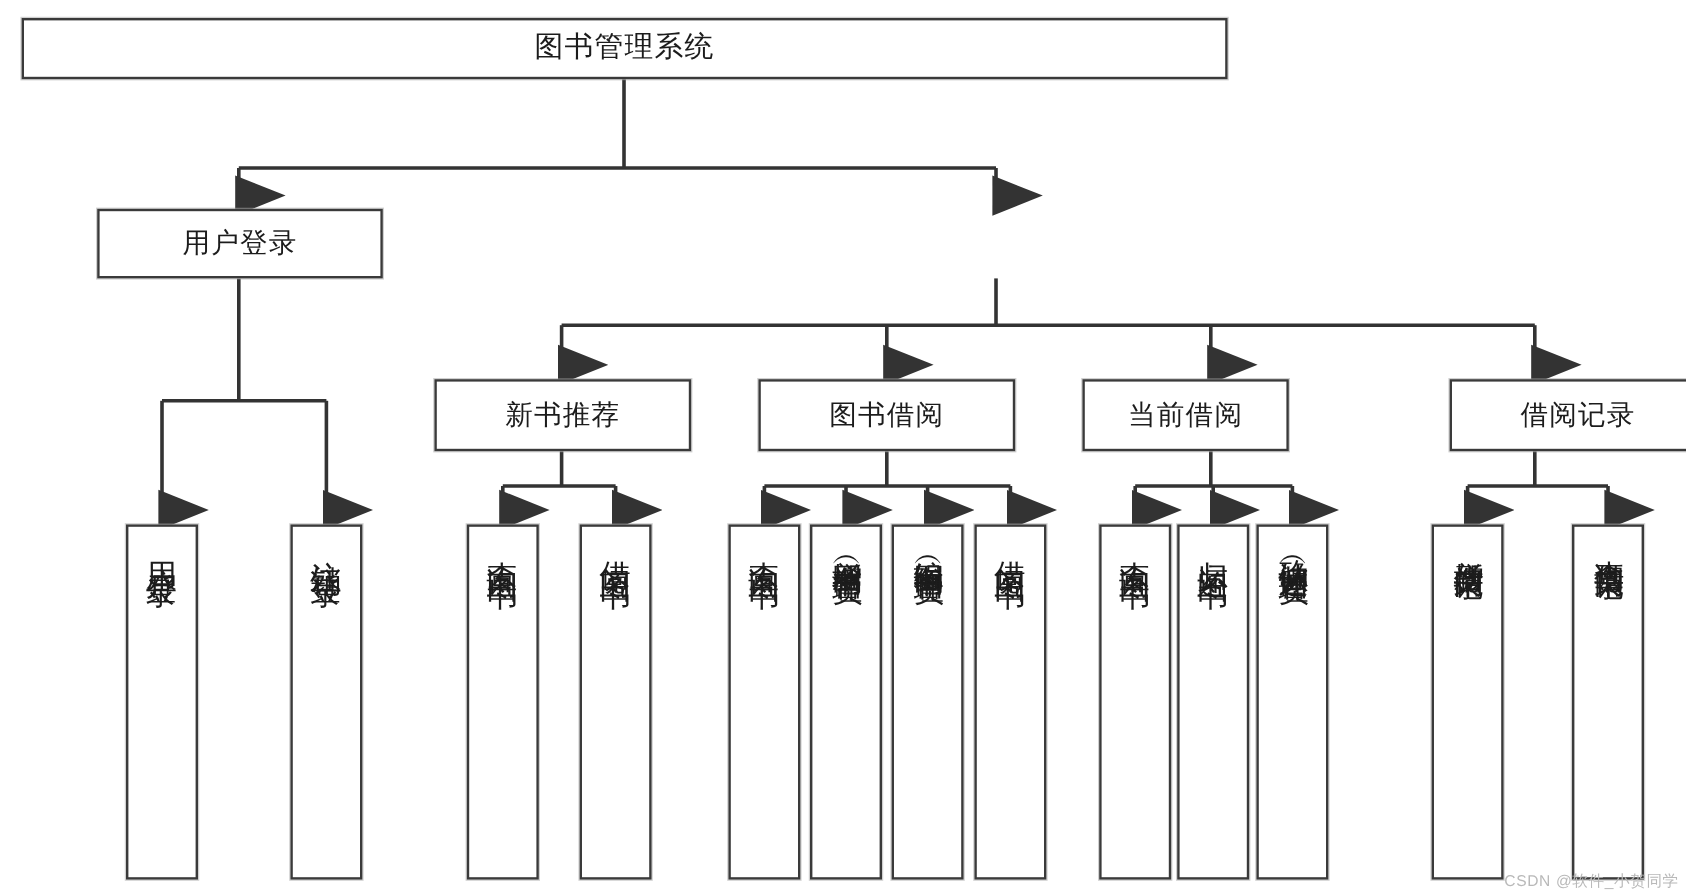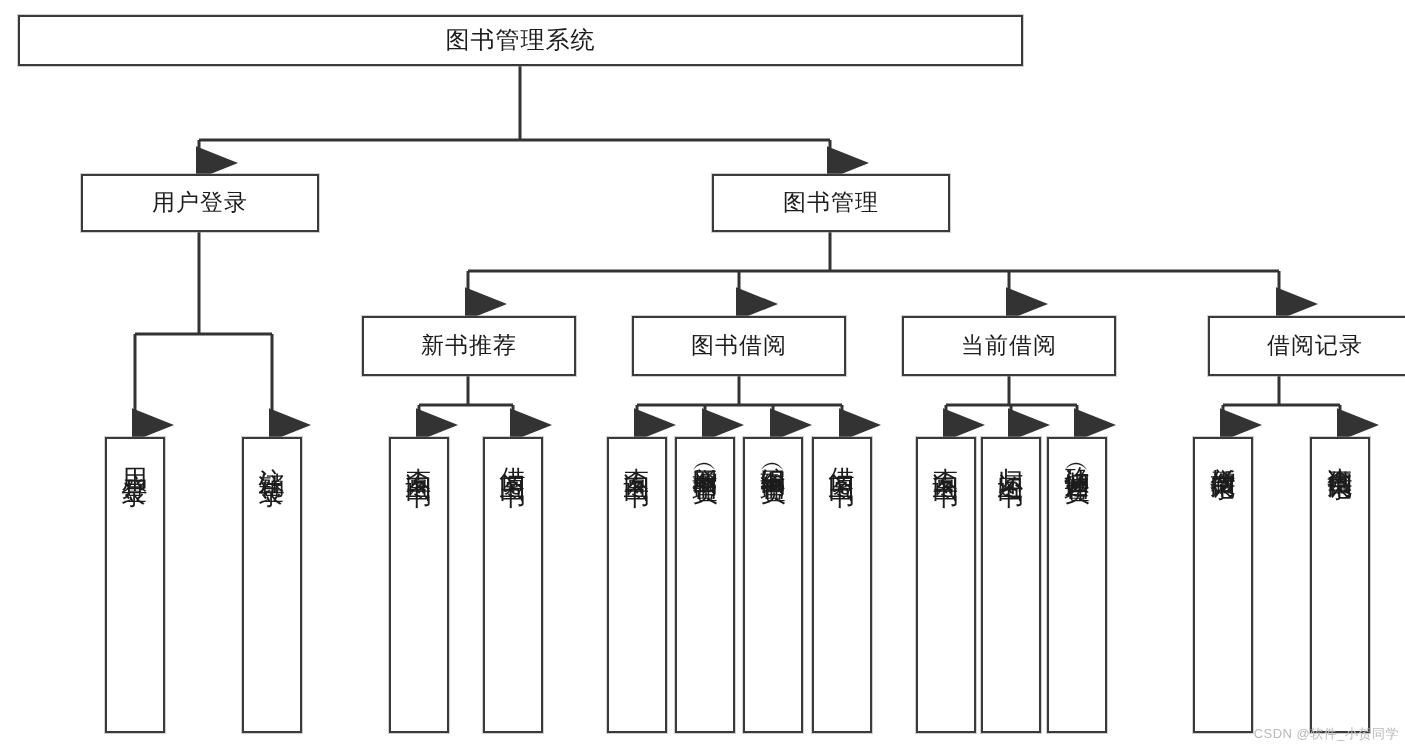--- a/index.html
+++ b/index.html
@@ -138,31 +138,28 @@
     </g>
   </svg>
 
   <div class="node root horizontal" style="left:18px; top:15px; width:1005px; height:51px;">
     <span class="node-label">图书管理系统</span>
   </div>
 
   <div class="node horizontal" style="left:81px; top:174px; width:238px; height:58px;">
     <span class="node-label">用户登录</span>
   </div>
-  <div class="node horizontal" style="left:712px; top:174px; width:238px; height:58px;">
-    <span class="node-label">图书管理</span>
-  </div>
 
   <div class="node horizontal" style="left:632px; top:316px; width:214px; height:60px;">
     <span class="node-label">图书借阅</span>
   </div>
   <div class="node horizontal" style="left:362px; top:316px; width:214px; height:60px;">
     <span class="node-label">新书推荐</span>
   </div>
-  <div class="node horizontal" style="left:902px; top:316px; width:214px; height:60px;">
+  <div class="node horizontal" style="left:902px; top:316px; width:172px; height:60px;">
     <span class="node-label">当前借阅</span>
   </div>
   <div class="node horizontal" style="left:1172px; top:316px; width:214px; height:60px;margin-left:36px;">
     <span class="node-label">借阅记录</span>
   </div>
 
   <div class="node vertical" style="left:105px; top:437px; width:60px; height:296px;">
     <span class="node-label">用户登录</span>
   </div>
   <div class="node vertical" style="left:242px; top:437px; width:60px; height:296px;">

